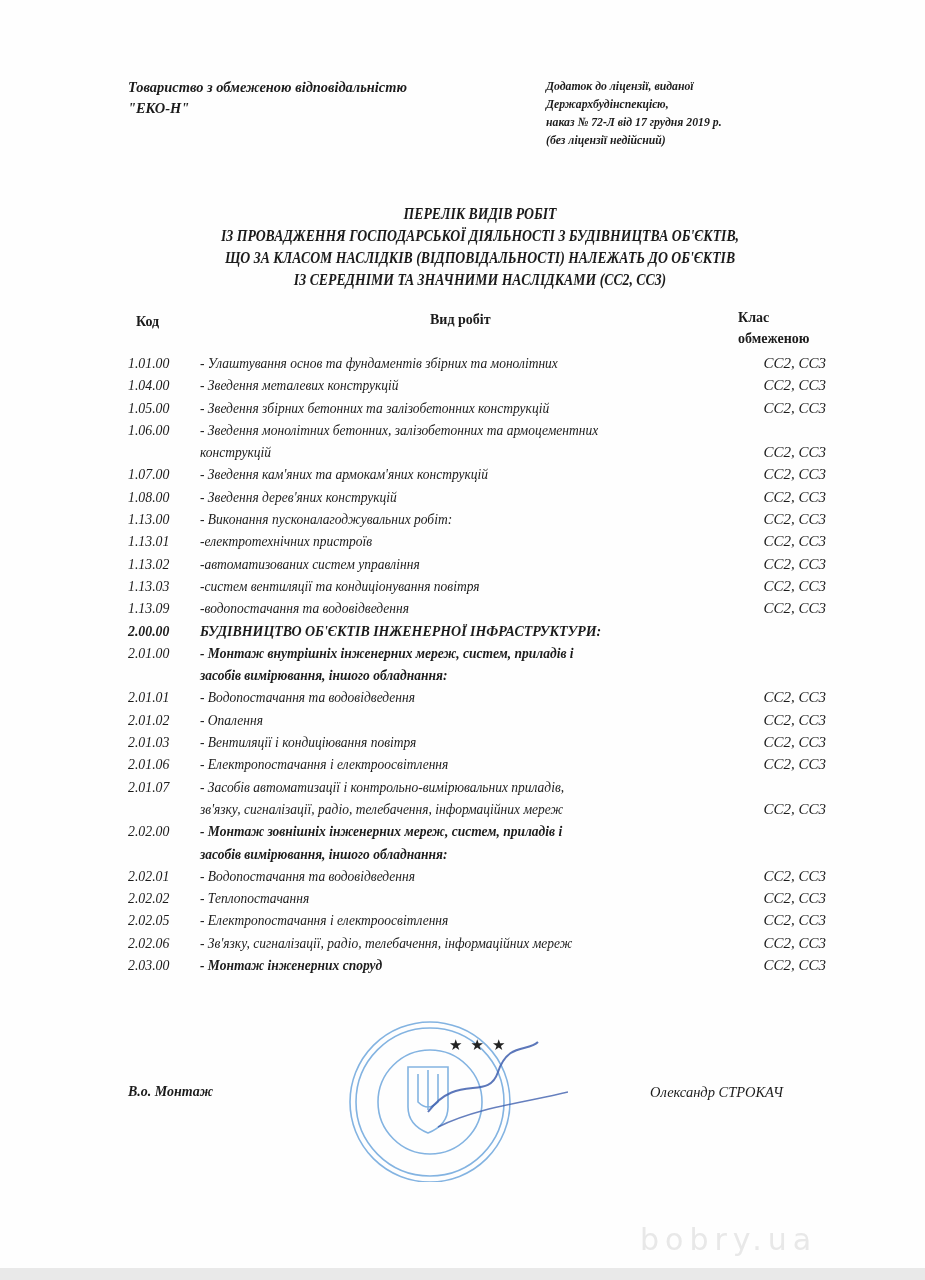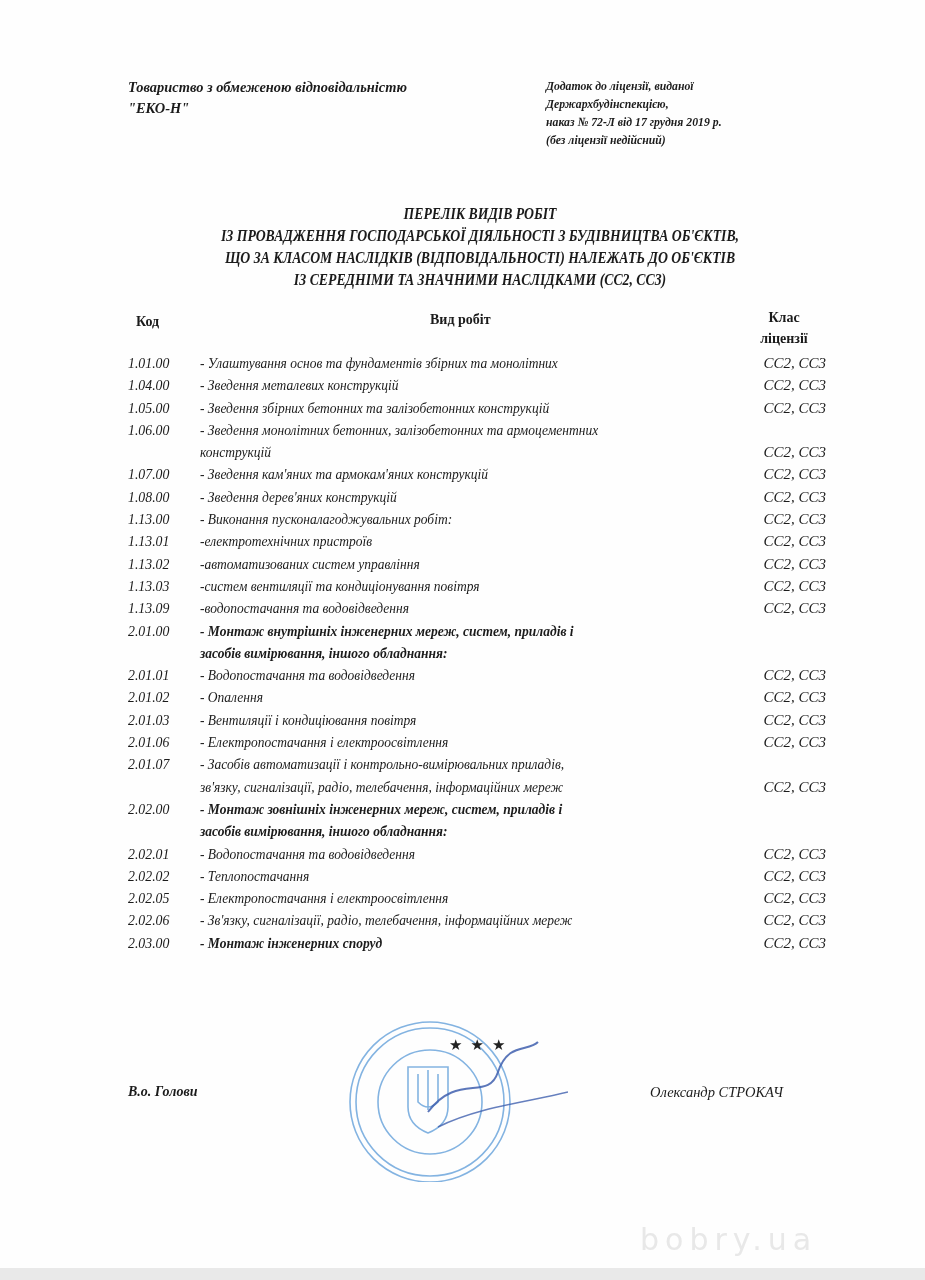--- a/index.html
+++ b/index.html
@@ -26,21 +26,21 @@
   .title {
     position: absolute; left: 120px; top: 203px; width: 720px;
     text-align: center; font-style: italic; font-weight: bold;
     font-size: 16px; line-height: 22px;
   }
   .title div { white-space: nowrap; transform: scaleX(0.86); }
 
   .hdr { position: absolute; font-weight: bold; font-size: 14px; line-height: 20px; }
   .hdr-code { left: 128px; top: 312px; margin-left: 8px; }
   .hdr-work { left: 430px; top: 310px; }
-  .hdr-class { left: 738px; top: 307px; text-align: center; width: 92px; line-height: 21px; }
+  .hdr-class { left: 738px; top: 307px; text-align: left; width: 92px; line-height: 21px; }
 
   .rows { position: absolute; left: 128px; top: 352px; width: 710px; }
   .row { position: relative; display: flex; font-style: italic; font-size: 15px; line-height: 22.3px; }
   .row .code { width: 72px; flex: none; transform: scaleX(0.92); transform-origin: left; }
   .row .desc { width: 540px; flex: none; transform: scaleX(0.9); transform-origin: left; white-space: pre-line; }
   .row .cls { position: absolute; right: 12px; bottom: 0; white-space: nowrap; text-align: center; }
   .row.section .desc, .row.section .code { font-weight: bold; }
   .row.section .desc { font-size: 15.5px; }
   .row.bold .desc { font-weight: bold; }
 
@@ -74,21 +74,21 @@
     <div>ПЕРЕЛІК ВИДІВ РОБІТ</div>
     <div>ІЗ ПРОВАДЖЕННЯ ГОСПОДАРСЬКОЇ ДІЯЛЬНОСТІ З БУДІВНИЦТВА ОБ'ЄКТІВ,</div>
     <div>ЩО ЗА КЛАСОМ НАСЛІДКІВ (ВІДПОВІДАЛЬНОСТІ) НАЛЕЖАТЬ ДО ОБ'ЄКТІВ</div>
     <div>ІЗ СЕРЕДНІМИ ТА ЗНАЧНИМИ НАСЛІДКАМИ (СС2, СС3)</div>
   </div>
 
   <div class="hdr hdr-code">Код</div>
   <div class="hdr hdr-work">Вид робіт</div>
   <div class="hdr hdr-class">
     <div>Клас</div>
-    <div>ліцензії</div>
+    <div>обмеженою</div>
   </div>
 
   <div class="rows" id="rows">
       <div class="row">
         <span class="code">1.01.00</span>
         <span class="desc">- Улаштування основ та фундаментів збірних та монолітних</span>
         <span class="cls">СС2, СС3</span>
       </div>
       <div class="row">
         <span class="code">1.04.00</span>
@@ -133,20 +133,25 @@
       </div>
       <div class="row">
         <span class="code">1.13.03</span>
         <span class="desc">-систем вентиляції та кондиціонування повітря</span>
         <span class="cls">СС2, СС3</span>
       </div>
       <div class="row">
         <span class="code">1.13.09</span>
         <span class="desc">-водопостачання та водовідведення</span>
         <span class="cls">СС2, СС3</span>
+      </div>
+      <div class="row section">
+        <span class="code">2.00.00</span>
+        <span class="desc">БУДІВНИЦТВО ОБ'ЄКТІВ ІНЖЕНЕРНОЇ ІНФРАСТРУКТУРИ:</span>
+        <span class="cls"></span>
       </div>
       <div class="row bold">
         <span class="code">2.01.00</span>
         <span class="desc">- Монтаж внутрішніх інженерних мереж, систем, приладів і
 засобів вимірювання, іншого обладнання:</span>
         <span class="cls"></span>
       </div>
       <div class="row">
         <span class="code">2.01.01</span>
         <span class="desc">- Водопостачання та водовідведення</span>
@@ -212,18 +217,18 @@
       <circle cx="92" cy="90" r="74"></circle>
       <circle cx="92" cy="90" r="52"></circle>
       <path d="M70 55 h40 v40 q0 18 -20 26 q-20 -8 -20 -26 z"></path>
       <path d="M80 62 v28 q10 10 20 0 v-28 M90 58 v40"></path>
     </g>
     <path d="M90 100 C 120 60, 150 90, 160 60 S 190 40, 200 30" fill="none" stroke="#3f5fae" stroke-width="2" opacity="0.85"></path>
     <path d="M100 115 C 140 95, 190 90, 230 80" fill="none" stroke="#3f5fae" stroke-width="1.6" opacity="0.8"></path>
   </svg>
   <div class="stars">★★★</div>
 
-  <div class="sig-left">В.о. Голови</div>
+  <div class="sig-left">В.о. Монтаж</div>
   <div class="sig-right">Олександр СТРОКАЧ</div>
 
   <div class="watermark">bobry.ua</div>
 </div>
 <div class="bottom-strip"></div>
 
 </body></html>

